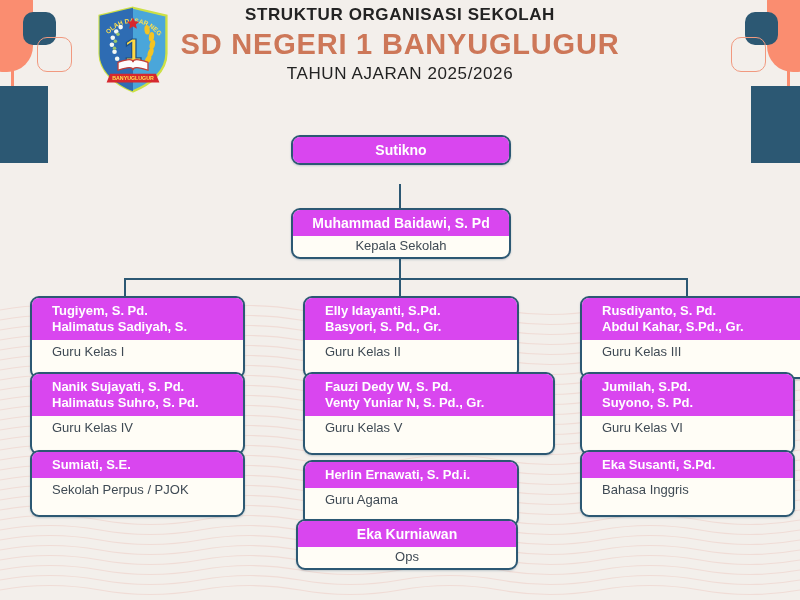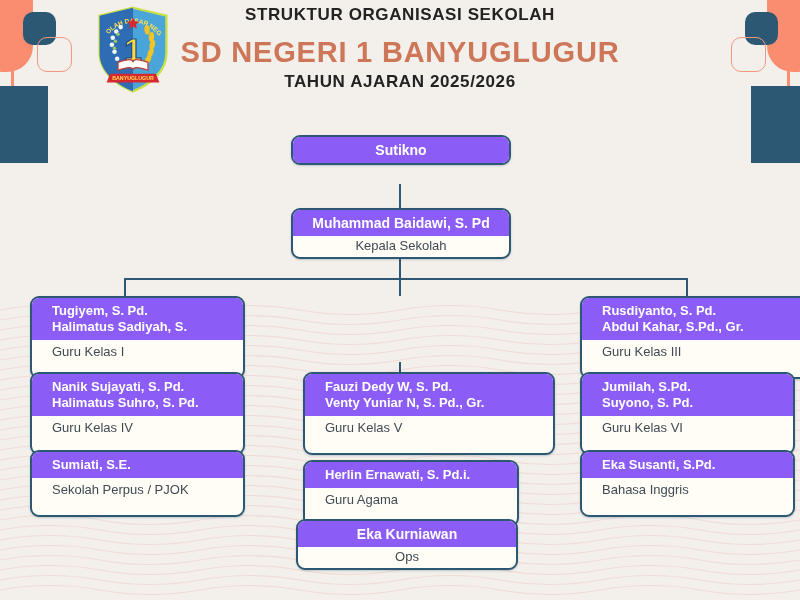--- a/index.html
+++ b/index.html
@@ -20,31 +20,31 @@
   .tr-bsq{right:22px; top:12px; width:33px; height:33px; border-radius:10px;}
   .tl-osq{left:37px; top:37px; width:33px; height:33px; border-radius:10px; border:1.5px solid #f1997f;}
   .tr-osq{right:34px; top:37px; width:33px; height:33px; border-radius:10px; border:1.5px solid #f1997f;}
   .tl-rect{left:0; top:86px; width:48px; height:77px;}
   .tr-rect{right:0; top:86px; width:49px; height:77px;}
   
   .waves{position:absolute; left:0; top:300px; z-index:0; pointer-events:none;}
   
   .hdr{position:absolute; left:0; top:0; width:100%; text-align:center; z-index:3;}
   .hdr-sub{margin-top:5px; font-size:17px; font-weight:bold; letter-spacing:.6px; color:#232323;}
-  .hdr-title{margin-top:11px; font-size:29px; font-weight:bold; letter-spacing:.8px; color:#cd7758;}
-  .hdr-year{margin-top:3px; font-size:17px; font-weight:bold; letter-spacing:.6px; color:#232323;}
+  .hdr-title{margin-top:3px; font-size:29px; font-weight:bold; letter-spacing:.8px; color:#cd7758;}
+  .hdr-year{margin-top:3px; font-size:17px; font-weight:normal; letter-spacing:.6px; color:#232323;}
   .logo{position:absolute; left:86px; top:6px; z-index:3;}
   
   .node{
     position:absolute; z-index:2; box-sizing:border-box;
     border:2px solid #2c5873; border-radius:9px;
     background:#fffdf6; overflow:hidden;
     box-shadow:0 1px 2px rgba(44,88,115,.25);
   }
-  .nh{background:#8b5cf6; color:#ffffff; font-weight:bold;}
+  .nh{background:#d946ef; color:#ffffff; font-weight:bold;}
   .nb{color:#3f4a54;}
   .center .nh{text-align:center; font-size:14px; line-height:17px; padding:5px 2px 4px;}
   .center .nb{text-align:center; font-size:13px; line-height:16px; padding:2px 2px 3px;}
   .grid .nh{font-size:13px; line-height:16px; padding:5px 4px 5px 20px;}
   .grid .nh div{white-space:nowrap;}
   .grid .nb{font-size:13px; line-height:20px; padding:2px 4px 15px 20px; white-space:nowrap;}
   
   .conn{position:absolute; background:#2c5873; z-index:1;}
 </style>
 </head>
@@ -159,20 +159,27 @@
     <div class="nb">Kepala Sekolah</div>
   </div>
 
   <div class="node grid" style="left:30px; top:296px; width:215px;">
     <div class="nh">
       <div>Tugiyem, S. Pd.</div>
       <div>Halimatus Sadiyah, S.</div>
     </div>
     <div class="nb">Guru Kelas I</div>
   </div>
+  <div class="node grid" style="left:303px; top:296px; width:216px;">
+    <div class="nh">
+      <div>Elly Idayanti, S.Pd.</div>
+      <div>Basyori, S. Pd., Gr.</div>
+    </div>
+    <div class="nb">Guru Kelas II</div>
+  </div>
   <div class="node grid" style="left:580px; top:296px; width:233px;">
     <div class="nh">
       <div>Rusdiyanto, S. Pd.</div>
       <div>Abdul Kahar, S.Pd., Gr.</div>
     </div>
     <div class="nb">Guru Kelas III</div>
   </div>
 
   <div class="node grid" style="left:30px; top:372px; width:215px;">
     <div class="nh">

